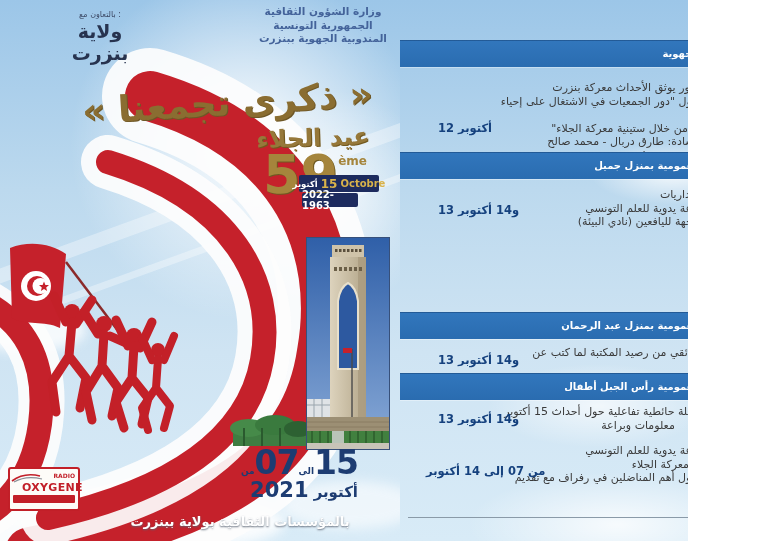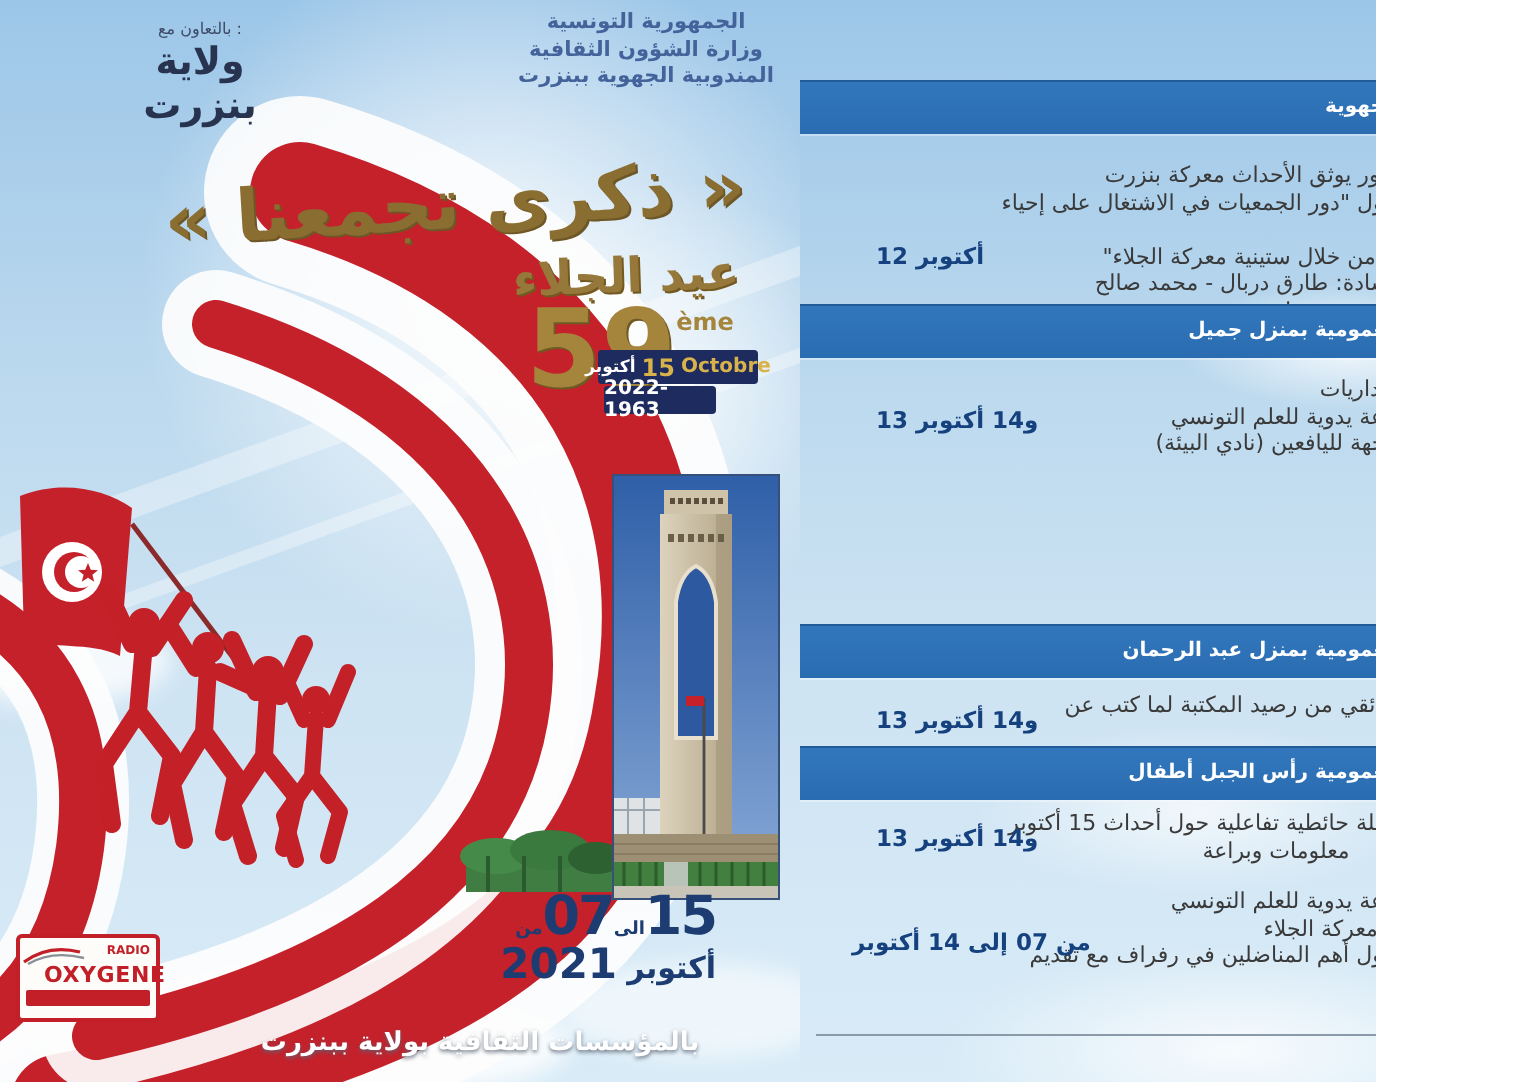--- a/index.html
+++ b/index.html
@@ -28,21 +28,21 @@
   .badge{background:#1d2b5e;color:#fff;display:flex;align-items:center;justify-content:center;
       gap:3px;border-radius:2px;}
   .badge1{width:80px;height:17px;}
   .badge1 .ar{font-size:8.5px;font-weight:bold;}
   .badge1 .day{font-size:12px;font-weight:bold;color:#d8b24a;}
   .badge1 .fr{font-size:10px;font-weight:bold;color:#d8b24a;}
   .badge2{width:56px;height:14px;margin:1px 12px 0 3px;font-size:10px;font-weight:bold;direction:ltr;}
   .period{left:238px;top:443px;width:120px;text-align:right;color:#1d3c72;direction:ltr;}
   .period .row1 span{display:inline-block;vertical-align:baseline;}
   .period .sm{font-size:9px;font-weight:bold;}
-  .period .lg{font-size:27px;font-weight:bold;letter-spacing:-1px;}
+  .period .lg{font-size:33px;font-weight:bold;letter-spacing:-1px;}
   .period .row2{margin-top:-4px;}
   .period .month{font-size:15px;font-weight:bold;}
   .period .year{font-size:21px;font-weight:bold;}
   .venue{left:110px;top:514px;width:260px;text-align:center;direction:rtl;color:#fff;
       font-size:13px;font-weight:bold;text-shadow:0 1px 2px rgba(90,100,115,.9);}
 
   
   .radio{left:8px;top:467px;width:72px;height:44px;background:#fdfcf8;border:2px solid #c21f28;
       border-radius:3px;box-sizing:border-box;}
   .radio .top{position:relative;height:13px;}
@@ -198,22 +198,22 @@
       <rect x="0.5" y="0.5" width="83" height="212" fill="none" stroke="#37507a" stroke-width="1"></rect>
     </g>
   </svg>
 
   <div class="abs collab">
     <div class="small">بالتعاون مع :</div>
     <div class="big">ولاية بنزرت</div>
   </div>
 
   <div class="abs gov">
+    <div>وزارة الشؤون الثقافية</div>
     <div>الجمهورية التونسية</div>
-    <div>وزارة الشؤون الثقافية</div>
     <div>المندوبية الجهوية ببنزرت</div>
   </div>
 
   <div class="abs main-title">« ذكرى تجمعنا »</div>
   <div class="abs event-title">عيد الجلاء</div>
 
   <div class="abs anniv">
     <span class="num">59</span><span class="suffix">ème</span>
   </div>
 

